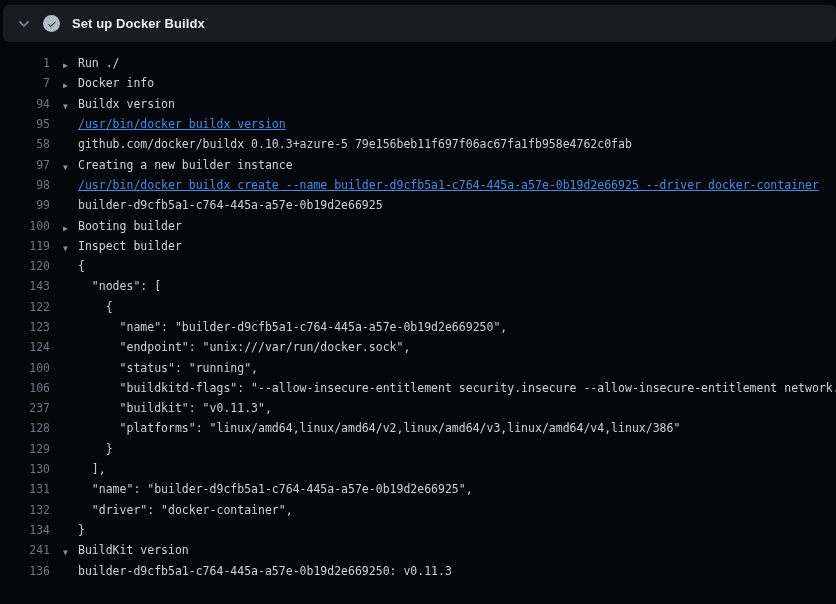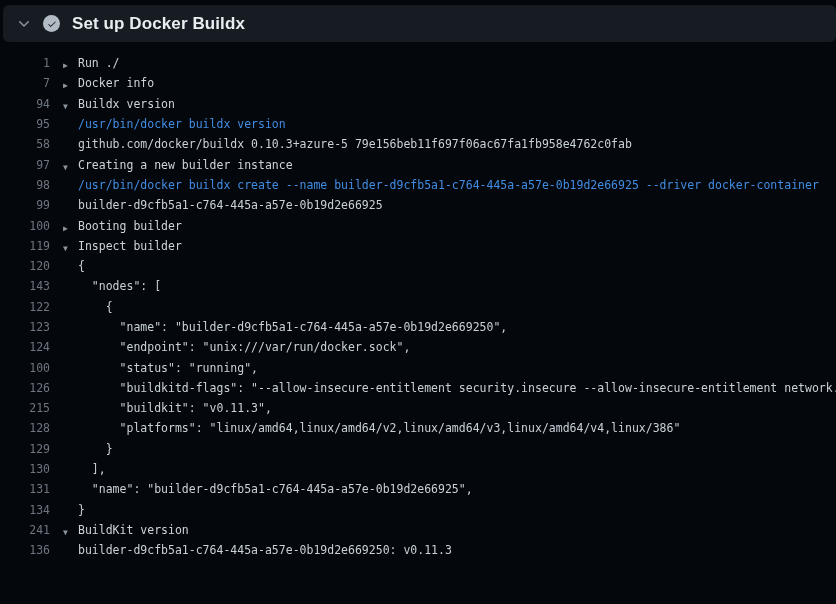--- a/index.html
+++ b/index.html
@@ -13,36 +13,36 @@
     background:#171c23;border-radius:6px;
     display:flex;align-items:center;
     padding-left:13px;box-sizing:border-box;
     cursor:pointer;
   }
   .chev{width:16px;height:16px;display:flex;align-items:center;justify-content:center;margin-right:11px;}
   .check{
     width:17px;height:17px;border-radius:50%;background:#b3bcc5;
     display:flex;align-items:center;justify-content:center;margin-right:12px;flex:0 0 auto;
   }
-  .step-title{color:#e8edf2;font-size:17px;font-weight:600;letter-spacing:.1px;}
+  .step-title{color:#e8edf2;font-size:13px;font-weight:600;letter-spacing:.1px;}
   .log{
     position:absolute;top:42px;left:0;right:0;bottom:0;
     padding-top:11px;overflow:hidden;
   }
   .row{
     display:flex;height:20.3px;align-items:center;
     font-family:"DejaVu Sans Mono","Liberation Mono",monospace;
     font-size:11.5px;white-space:pre;
   }
   .num{
     flex:0 0 50px;width:50px;text-align:right;color:#6e7681;
     cursor:pointer;
   }
   .content{margin-left:28px;position:relative;color:#c9d1d9;}
-  .row.command .content{color:#418de4;}
+  .row.command .content{color:#418de4;text-decoration:underline;}
   .row.group-collapsed .content,.row.group-expanded .content{color:#cdd4db;cursor:pointer;}
   .marker{
     position:absolute;left:-15px;top:0;width:12px;
     font-size:8px;line-height:20.3px;color:#8b949e;
   }
 </style>
 </head>
 <body>
 
 <div class="step-header">
@@ -70,23 +70,24 @@
       <div class="row command"><span class="num">98</span><span class="content">/usr/bin/docker buildx create --name builder-d9cfb5a1-c764-445a-a57e-0b19d2e66925 --driver docker-container</span></div>
       <div class="row output"><span class="num">99</span><span class="content">builder-d9cfb5a1-c764-445a-a57e-0b19d2e66925</span></div>
       <div class="row group-collapsed"><span class="num">100</span><span class="content"><span class="marker">▶</span>Booting builder</span></div>
       <div class="row group-expanded"><span class="num">119</span><span class="content"><span class="marker">▼</span>Inspect builder</span></div>
       <div class="row output"><span class="num">120</span><span class="content">{</span></div>
       <div class="row output"><span class="num">143</span><span class="content">  "nodes": [</span></div>
       <div class="row output"><span class="num">122</span><span class="content">    {</span></div>
       <div class="row output"><span class="num">123</span><span class="content">      "name": "builder-d9cfb5a1-c764-445a-a57e-0b19d2e669250",</span></div>
       <div class="row output"><span class="num">124</span><span class="content">      "endpoint": "unix:///var/run/docker.sock",</span></div>
       <div class="row output"><span class="num">100</span><span class="content">      "status": "running",</span></div>
-      <div class="row output"><span class="num">126</span><span class="content">      "buildkitd-flags": "--allow-insecure-entitlement security.insecure --allow-insecure-entitlement network.host",</span></div>
-      <div class="row output"><span class="num">215</span><span class="content">      "buildkit": "v0.11.3",</span></div>
+      <div class="row output"><span class="num">106</span><span class="content">      "buildkitd-flags": "--allow-insecure-entitlement security.insecure --allow-insecure-entitlement network.host",</span></div>
+      <div class="row output"><span class="num">237</span><span class="content">      "buildkit": "v0.11.3",</span></div>
       <div class="row output"><span class="num">128</span><span class="content">      "platforms": "linux/amd64,linux/amd64/v2,linux/amd64/v3,linux/amd64/v4,linux/386"</span></div>
       <div class="row output"><span class="num">129</span><span class="content">    }</span></div>
       <div class="row output"><span class="num">130</span><span class="content">  ],</span></div>
       <div class="row output"><span class="num">131</span><span class="content">  "name": "builder-d9cfb5a1-c764-445a-a57e-0b19d2e66925",</span></div>
+      <div class="row output"><span class="num">132</span><span class="content">  "driver": "docker-container",</span></div>
       <div class="row output"><span class="num">134</span><span class="content">}</span></div>
       <div class="row group-expanded"><span class="num">241</span><span class="content"><span class="marker">▼</span>BuildKit version</span></div>
       <div class="row output"><span class="num">136</span><span class="content">builder-d9cfb5a1-c764-445a-a57e-0b19d2e669250: v0.11.3</span></div>
     </div>
 </div>
 
 </body></html>

